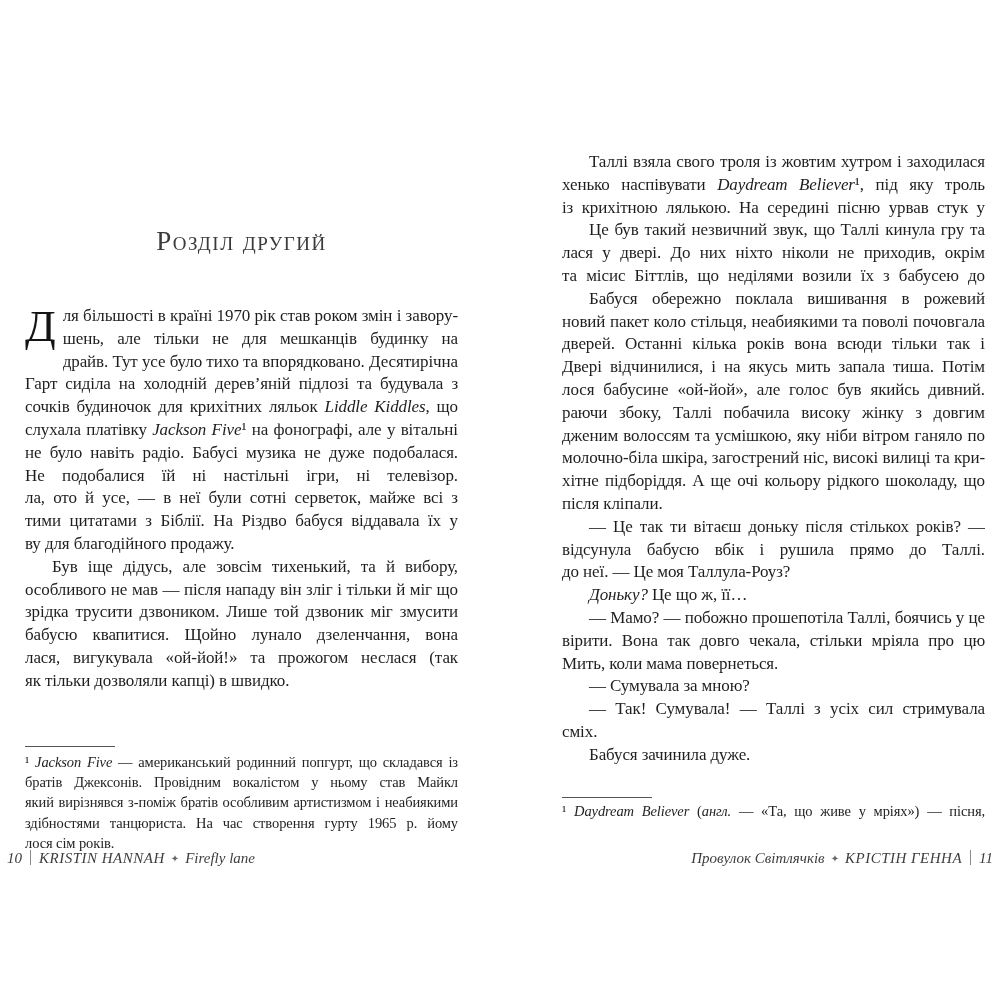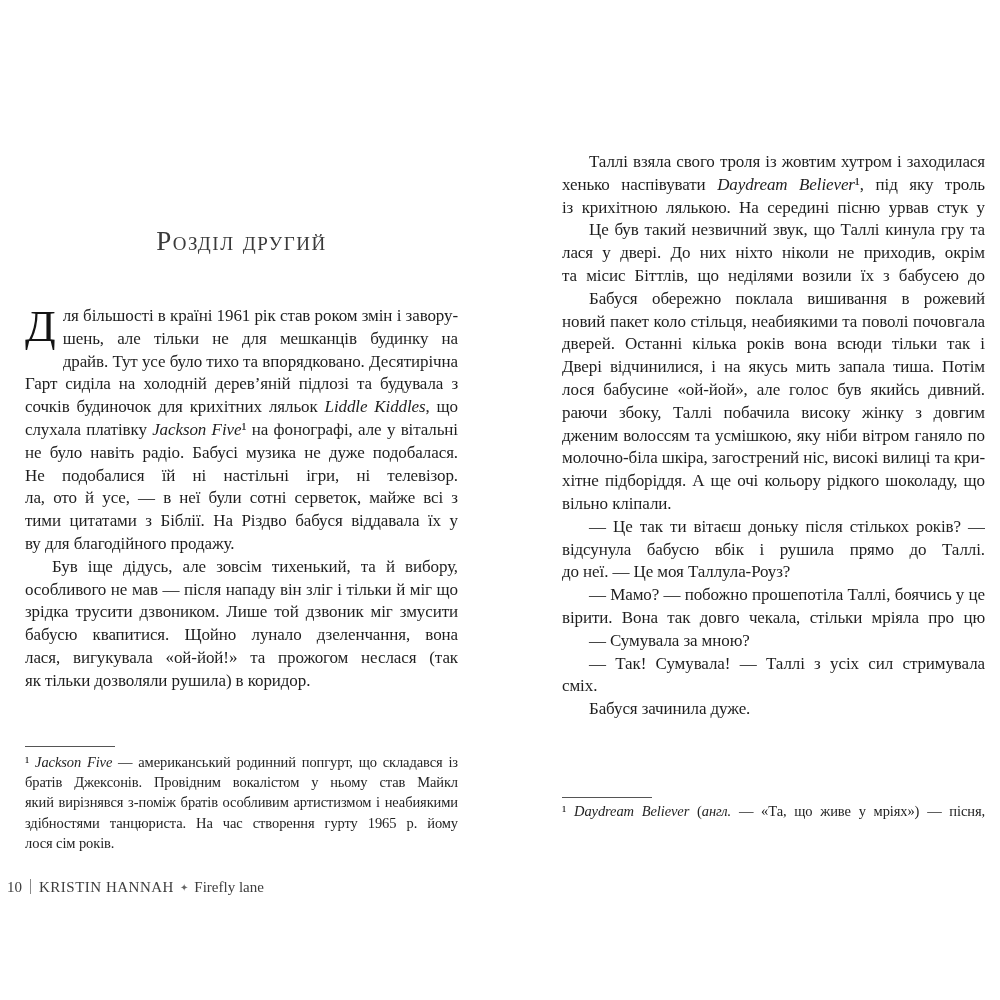--- a/index.html
+++ b/index.html
@@ -73,24 +73,25 @@
     overflow: hidden;
     letter-spacing: -0.1px;
     text-align: justify;
     text-align-last: justify;
     color: #242424;
   }
   .fn-line.last { text-align-last: left; }
 
   .footer {
     position: absolute;
-    top: 879px;
+    top: 850px;
     font-size: 15px;
     color: #3d3d3d;
     white-space: nowrap;
+    font-style: italic;
   }
   .footer-left  { left: 7px; }
   .footer-right { left: 562px; right: 7px; text-align: right; }
   .footer .bar {
     display: inline-block;
     width: 1px; height: 15px;
     background: #8a8a8a;
     margin: 0 8px;
     vertical-align: -2px;
   }
@@ -107,39 +108,39 @@
 </head>
 <body>
 
 <div class="spread">
 
   <div class="page left">
     <div class="chapter-title">Розділ другий</div>
     <div class="body" id="left-body">
         <div class="para dropcap-para">
           <div class="dropcap">Д</div>
-          <div class="line">ля більшості в країні 1961 рік став роком змін і завору-</div>
+          <div class="line">ля більшості в країні 1970 рік став роком змін і завору-</div>
           <div class="line">шень, але тільки не для мешканців будинку на Магнолія-</div>
           <div class="line">драйв. Тут усе було тихо та впорядковано. Десятирічна Таллі</div>
           <div class="line">Гарт сиділа на холодній дерев’яній підлозі та будувала з бру-</div>
           <div class="line">сочків будиночок для крихітних ляльок <i>Liddle Kiddles</i>, що</div>
           <div class="line">слухала платівку <i>Jackson Five</i>¹ на фонографі, але у вітальні</div>
           <div class="line">не було навіть радіо. Бабусі музика не дуже подобалася.</div>
           <div class="line">Не подобалися їй ні настільні ігри, ні телевізор. Здебільшого</div>
           <div class="line">ла, ото й усе, — в неї були сотні серветок, майже всі з виши-</div>
           <div class="line">тими цитатами з Біблії. На Різдво бабуся віддавала їх у церк-</div>
           <div class="line last">ву для благодійного продажу.</div>
         </div>
         <div class="para">
           <div class="line">Був іще дідусь, але зовсім тихенький, та й вибору, власне,</div>
           <div class="line">особливого не мав — після нападу він зліг і тільки й міг що</div>
           <div class="line">зрідка трусити дзвоником. Лише той дзвоник міг змусити</div>
           <div class="line">бабусю квапитися. Щойно лунало дзеленчання, вона всміха-</div>
           <div class="line">лася, вигукувала «ой-йой!» та прожогом неслася (так швидко,</div>
-          <div class="line last">як тільки дозволяли рушила) в коридор.</div>
+          <div class="line last">як тільки дозволяли капці) в швидко.</div>
         </div>
       </div>
     <div class="fn-rule"></div>
     <div class="footnote" id="left-footnote">
         <div class="fn-line">¹ <i>Jackson Five</i> — американський родинний попгурт, що складався із п’яти</div>
         <div class="fn-line">братів Джексонів. Провідним вокалістом у ньому став Майкл Джексон,</div>
         <div class="fn-line">який вирізнявся з-поміж братів особливим артистизмом і неабиякими</div>
         <div class="fn-line">здібностями танцюриста. На час створення гурту 1965 р. йому виповни-</div>
         <div class="fn-line last">лося сім років.</div>
       </div>
@@ -160,30 +161,34 @@
         <div class="para">
           <div class="line">Бабуся обережно поклала вишивання в рожевий поліетиле-</div>
           <div class="line">новий пакет коло стільця, неабиякими та поволі почовгала до</div>
           <div class="line">дверей. Останні кілька років вона всюди тільки так і ходила.</div>
           <div class="line">Двері відчинилися, і на якусь мить запала тиша. Потім почу-</div>
           <div class="line">лося бабусине «ой-йой», але голос був якийсь дивний. Визи-</div>
           <div class="line">раючи збоку, Таллі побачила високу жінку з довгим скуйов-</div>
           <div class="line">дженим волоссям та усмішкою, яку ніби вітром ганяло по</div>
           <div class="line">молочно-біла шкіра, загострений ніс, високі вилиці та кри-</div>
           <div class="line">хітне підборіддя. А ще очі кольору рідкого шоколаду, що по-</div>
-          <div class="line last">вільно кліпали.</div>
+          <div class="line last">після кліпали.</div>
         </div>
         <div class="para">
           <div class="line">— Це так ти вітаєш доньку після стількох років? — Жінка</div>
           <div class="line">відсунула бабусю вбік і рушила прямо до Таллі. Нахилилася</div>
           <div class="line last">до неї. — Це моя Таллула-Роуз?</div>
         </div>
         <div class="para">
+          <div class="line last"><i>Доньку?</i> Це що ж, її…</div>
+        </div>
+        <div class="para">
           <div class="line">— Мамо? — побожно прошепотіла Таллі, боячись у це по-</div>
           <div class="line">вірити. Вона так довго чекала, стільки мріяла про цю мить.</div>
+          <div class="line last">Мить, коли мама повернеться.</div>
         </div>
         <div class="para">
           <div class="line last">— Сумувала за мною?</div>
         </div>
         <div class="para">
           <div class="line">— Так! Сумувала! — Таллі з усіх сил стримувала щасливий</div>
           <div class="line last">сміх.</div>
         </div>
         <div class="para">
           <div class="line last">Бабуся зачинила дуже.</div>
@@ -192,14 +197,17 @@
     <div class="fn-rule"></div>
     <div class="footnote" id="right-footnote">
         <div class="fn-line">¹ <i>Daydream Believer</i> (<i>англ.</i> — «Та, що живе у мріях») — пісня, написана</div>
       </div>
   </div>
 
   <div class="footer footer-left">
     <span>10</span><span class="bar"></span><span class="author">KRISTIN HANNAH</span><span class="orn">✦</span><span>Firefly lane</span>
   </div>
 
+  <div class="footer footer-right">
+    <span>Провулок Світлячків</span><span class="orn">✦</span><span class="author">КРІСТІН ГЕННА</span><span class="bar"></span><span>11</span>
+  </div>
 
 </div>
 
 </body></html>

